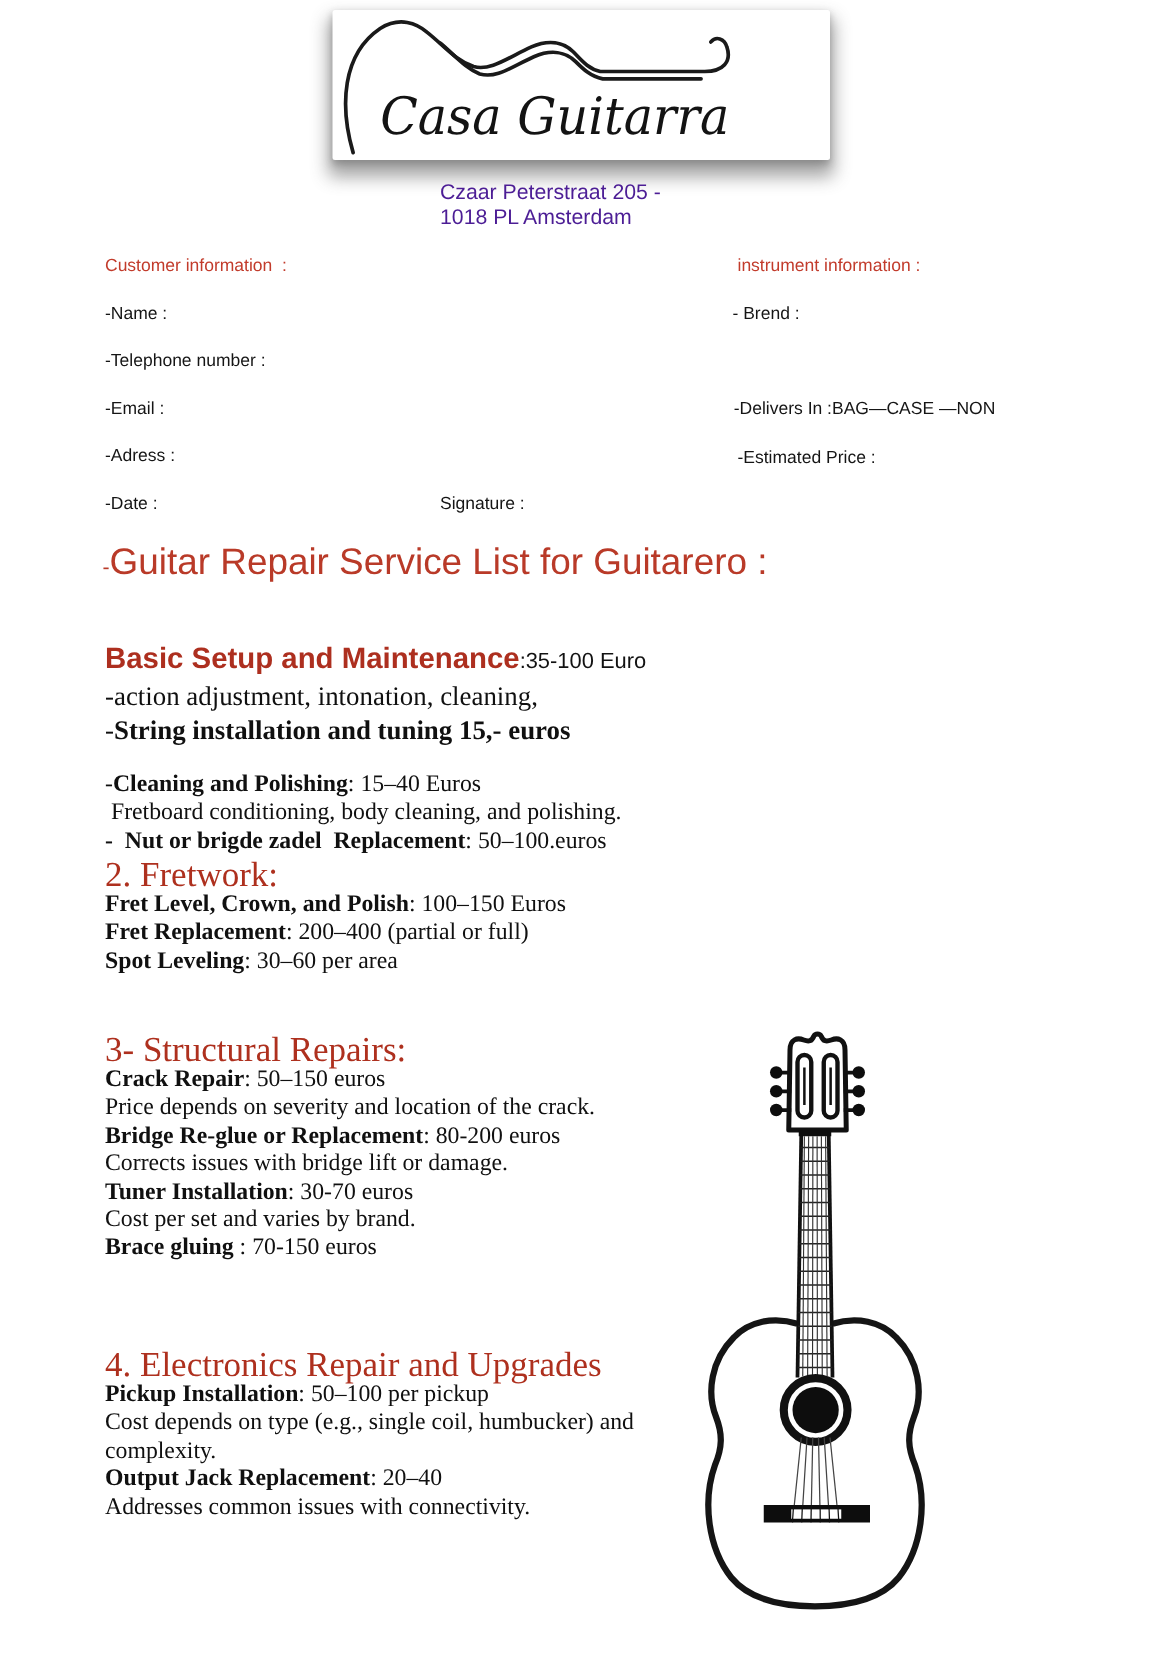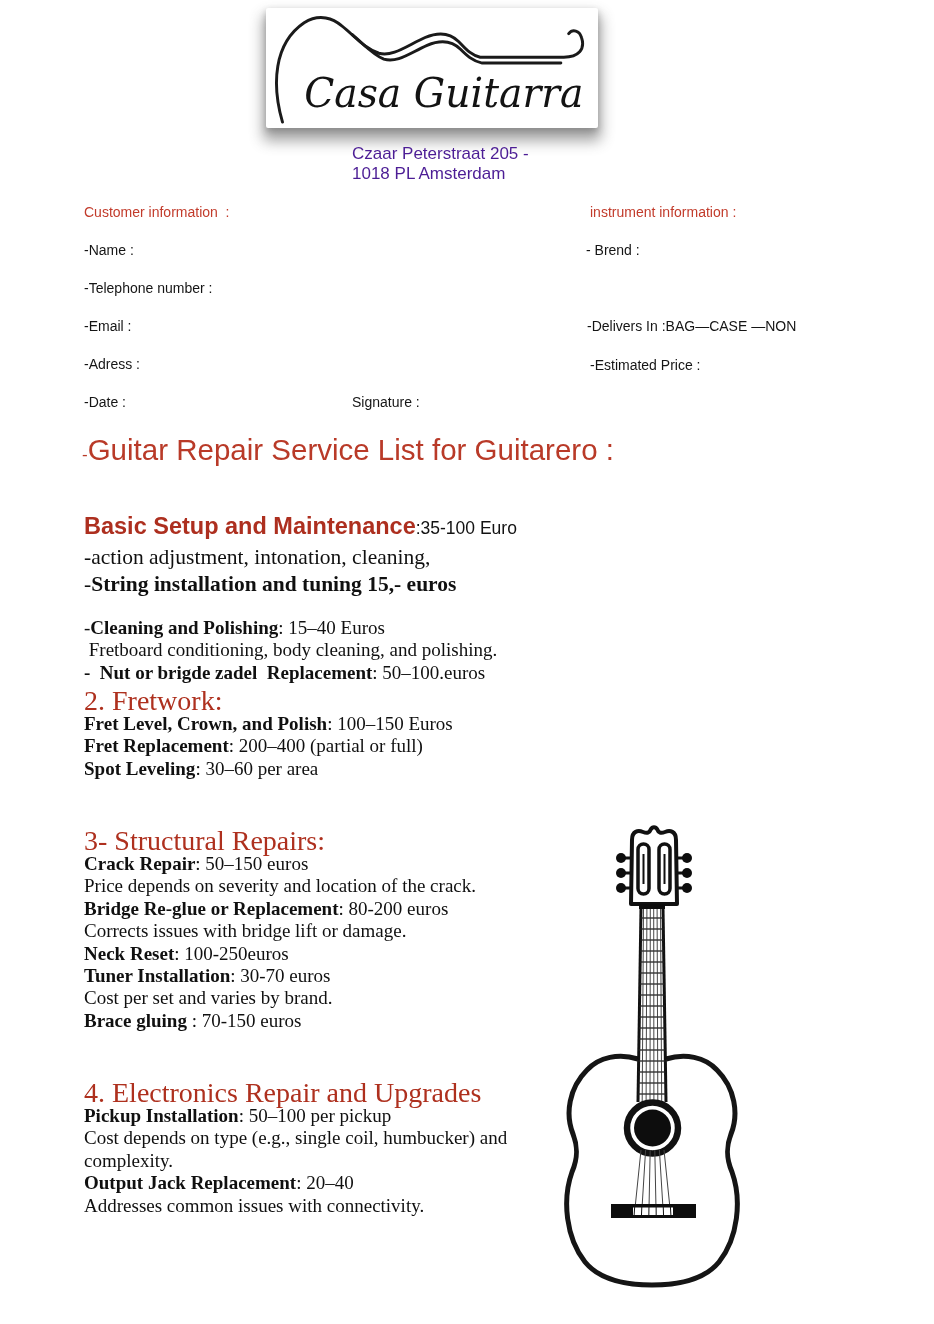--- a/index.html
+++ b/index.html
@@ -11,21 +11,21 @@
   }
   html,body{margin:0;padding:0;background:#ffffff;}
   .page{
     position:relative;width:934px;height:1324px;background:#ffffff;overflow:hidden;
     font-family:"Liberation Sans",sans-serif;color:var(--ink);
   }
   .sans{font-family:"Liberation Sans",sans-serif;}
 
   
   .logo-box{
-    position:absolute;left:266px;top:8px;width:332px;height:120px;background:#ffffff;
+    position:absolute;left:266px;top:8px;width:398px;height:120px;background:#ffffff;
     box-shadow:0 10px 14px 3px rgba(70,70,70,.48), 0 3px 6px rgba(70,70,70,.30);
     border-radius:2px;
   }
   .logo-box svg{display:block;}
 
   .address{
     position:absolute;left:352px;top:144px;font-size:17px;line-height:19.5px;color:#4c1d95;
   }
 
   .form-label{position:absolute;font-size:14px;color:#151515;white-space:pre;}
@@ -100,21 +100,20 @@
       <div class="line md"><span></span><span class="b">Fret Level, Crown, and Polish</span><span>: 100–150 Euros</span></div>
       <div class="line md"><span></span><span class="b">Fret Replacement</span><span>: 200–400 (partial or full)</span></div>
       <div class="line md"><span></span><span class="b">Spot Leveling</span><span>: 30–60 per area</span></div>
     </div>
   <div class="svc" id="svc2">
       <div class="svc-head-serif">3- Structural Repairs:</div>
       <div class="line md"><span></span><span class="b">Crack Repair</span><span>: 50–150 euros</span></div>
       <div class="line md"><span></span><span class="b"></span><span>Price depends on severity and location of the crack.</span></div>
       <div class="line md"><span></span><span class="b">Bridge Re-glue or Replacement</span><span>: 80-200 euros</span></div>
       <div class="line md"><span></span><span class="b"></span><span>Corrects issues with bridge lift or damage.</span></div>
-      <div class="line md"><span></span><span class="b">Neck Reset</span><span>: 100-250euros</span></div>
       <div class="line md"><span></span><span class="b">Tuner Installation</span><span>: 30-70 euros</span></div>
       <div class="line md"><span></span><span class="b"></span><span>Cost per set and varies by brand.</span></div>
       <div class="line md"><span></span><span class="b">Brace gluing </span><span>: 70-150 euros</span></div>
     </div>
   <div class="svc" id="svc3">
       <div class="svc-head-serif">4. Electronics Repair and Upgrades</div>
       <div class="line md"><span></span><span class="b">Pickup Installation</span><span>: 50–100 per pickup</span></div>
       <div class="line md"><span></span><span class="b"></span><span>Cost depends on type (e.g., single coil, humbucker) and</span></div>
       <div class="line md"><span></span><span class="b"></span><span>complexity.</span></div>
       <div class="line md"><span></span><span class="b">Output Jack Replacement</span><span>: 20–40</span></div>

